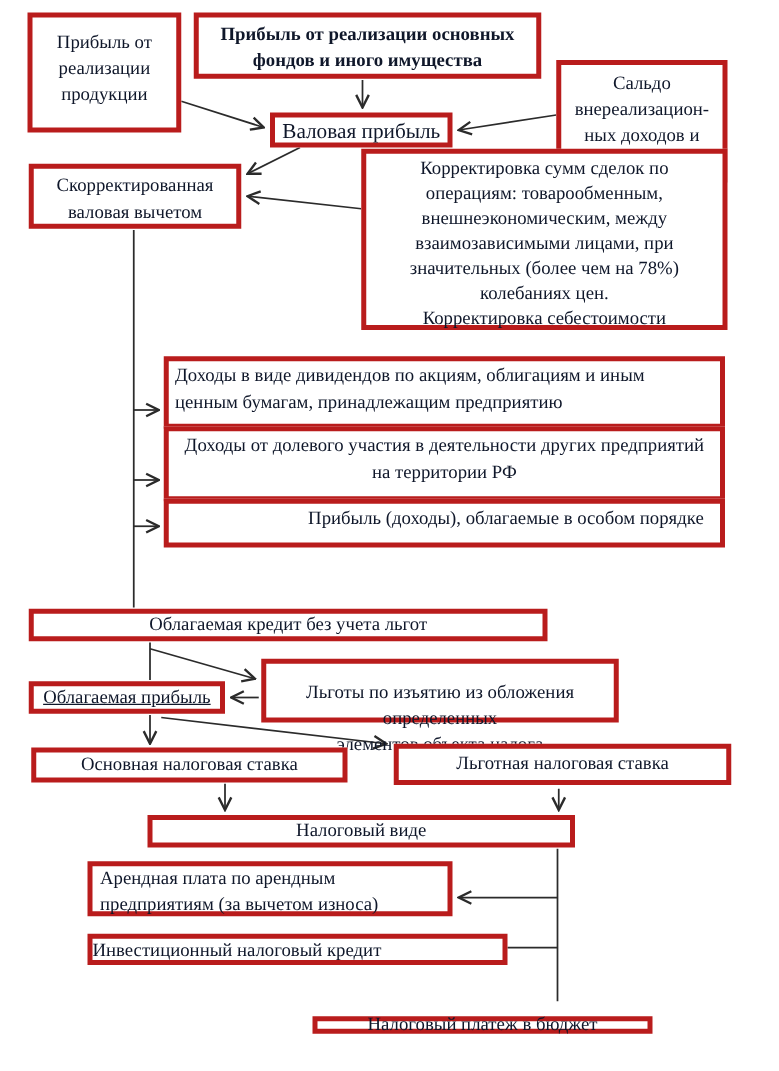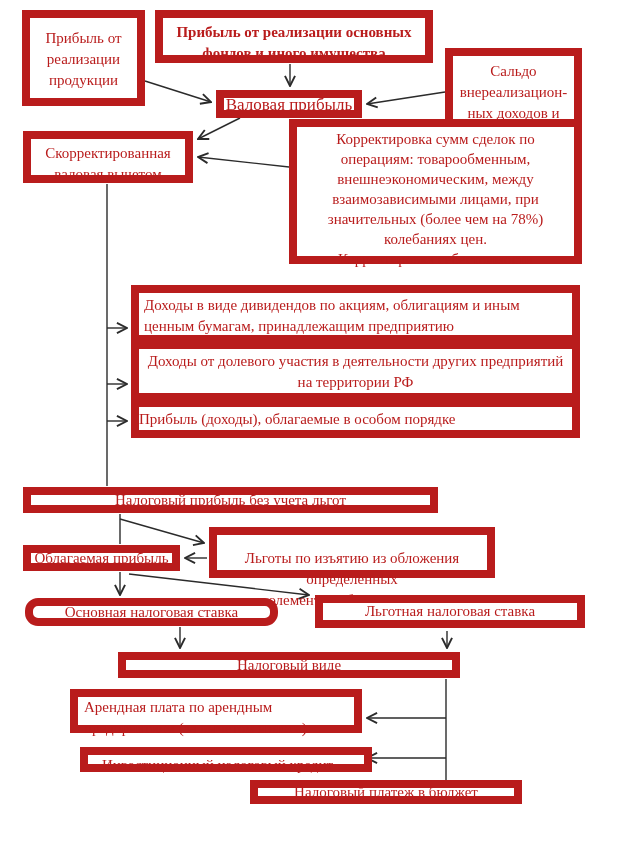--- a/index.html
+++ b/index.html
@@ -1,20 +1,20 @@
 <!DOCTYPE html>
 <html><head>
 <meta charset="utf-8">
 <style>
   html,body{margin:0;padding:0;background:#ffffff;}
   #page{position:relative;width:623px;height:857px;background:#ffffff;overflow:hidden;
         font-family:"Liberation Serif","DejaVu Serif",serif;color:#111;}
   #wires{position:absolute;left:0;top:0;width:623px;height:857px;pointer-events:none;}
-  .box{position:absolute;background:#fff;border:8px solid #b91c1c;box-sizing:border-box;
-       font-size:15px;line-height:21px;white-space:pre-line;color:#b91c1c;}
+  .box{position:absolute;background:#fff;border:4px solid #b91c1c;box-sizing:border-box;
+       font-size:15px;line-height:21px;white-space:pre-line;color:#0f172a;}
   .c{text-align:center;}
   .l{text-align:left;}
   .vc{display:flex;align-items:center;justify-content:center;text-align:center;}
   .big{font-size:17px;}
 </style>
 </head>
 <body>
 
 <div id="page">
 
@@ -69,35 +69,35 @@
 значительных (более чем на 78%)
 колебаниях цен.
 Корректировка себестоимости</div>
 
   <div class="box l" style="left:131px;top:285px;width:449px;height:58px;padding:2px 5px;">Доходы в виде дивидендов по акциям, облигациям и иным
 ценным бумагам, принадлежащим предприятию</div>
 
   <div class="box l" style="left:131px;top:341px;width:449px;height:60px;padding:2px 5px;text-align:center;">Доходы от долевого участия в деятельности других предприятий
 на территории РФ</div>
 
-  <div class="box l" style="left:131px;top:399px;width:449px;height:39px;padding:2px 0;">Прибыль (доходы), облагаемые в особом порядке</div>
+  <div class="box l" style="left:131px;top:399px;width:449px;height:39px;padding:2px 13px;text-align:right;">Прибыль (доходы), облагаемые в особом порядке</div>
 
-  <div class="box vc" style="left:23px;top:487px;width:415px;height:26px;">Налоговый прибыль без учета льгот</div>
+  <div class="box vc" style="left:23px;top:487px;width:415px;height:26px;">Облагаемая кредит без учета льгот</div>
 
-  <div class="box vc" style="left:23px;top:545px;width:157px;height:26px;">Облагаемая прибыль</div>
+  <div class="box vc" style="left:23px;top:545px;width:157px;height:26px;text-decoration:underline;">Облагаемая прибыль</div>
 
   <div class="box c" style="left:209px;top:527px;width:286px;height:51px;padding-top:13px;">Льготы по изъятию из обложения определенных
 элементов объекта налога</div>
 
-  <div class="box vc" style="left:25px;top:598px;width:253px;height:28px;border-radius:13px;">Основная налоговая ставка</div>
+  <div class="box vc" style="left:25px;top:598px;width:253px;height:28px;">Основная налоговая ставка</div>
 
   <div class="box vc" style="left:315px;top:595px;width:270px;height:33px;">Льготная налоговая ставка</div>
 
   <div class="box vc" style="left:118px;top:652px;width:342px;height:26px;">Налоговый виде</div>
 
   <div class="box l" style="left:70px;top:689px;width:292px;height:44px;padding:0 6px;">Арендная плата по арендным
 предприятиям (за вычетом износа)</div>
 
-  <div class="box l" style="left:80px;top:747px;width:292px;height:25px;padding:0 14px;">Инвестиционный налоговый кредит</div>
+  <div class="box l" style="left:70px;top:747px;width:336px;height:25px;padding:0 0;">Инвестиционный налоговый кредит</div>
 
-  <div class="box vc" style="left:250px;top:780px;width:272px;height:24px;">Налоговый платеж в бюджет</div>
+  <div class="box vc" style="left:250px;top:813px;width:272px;height:14px;">Налоговый платеж в бюджет</div>
 
 </div>
 
 </body></html>

